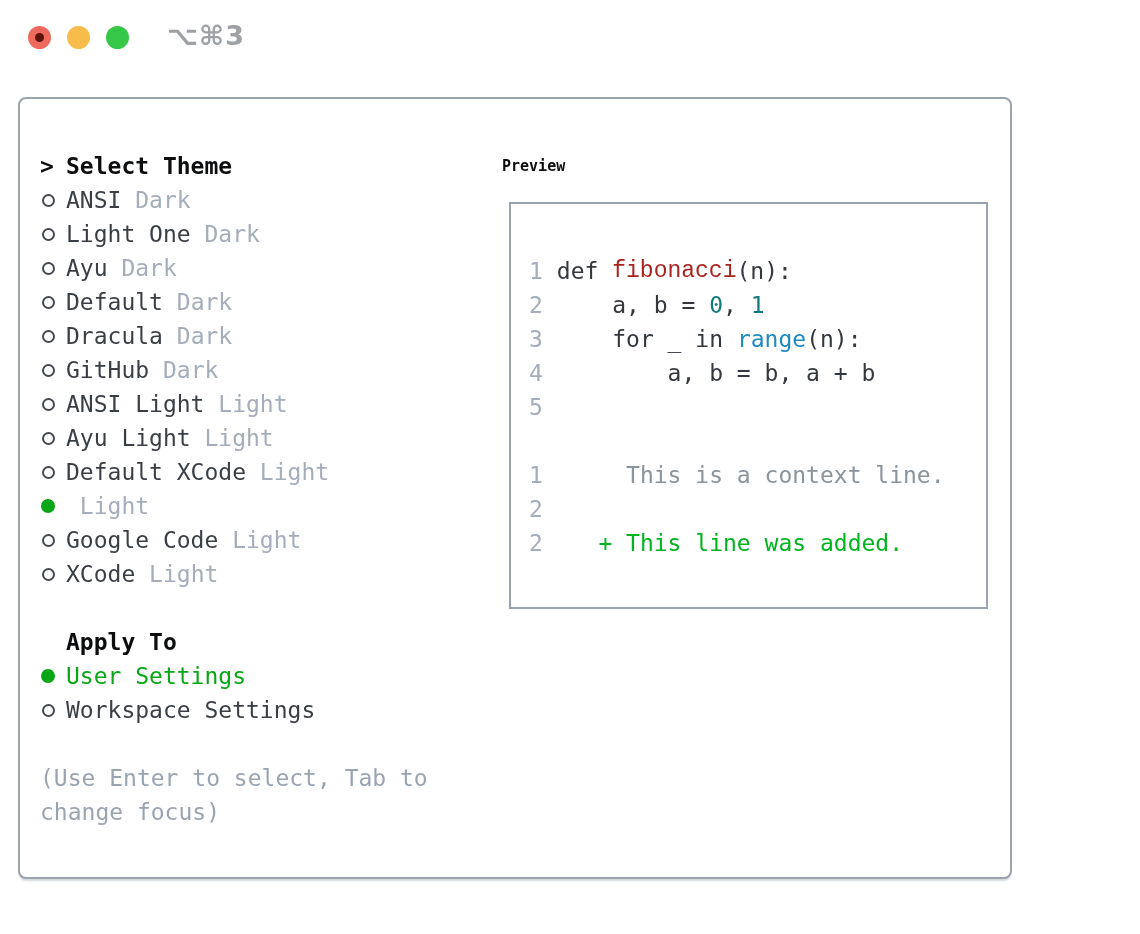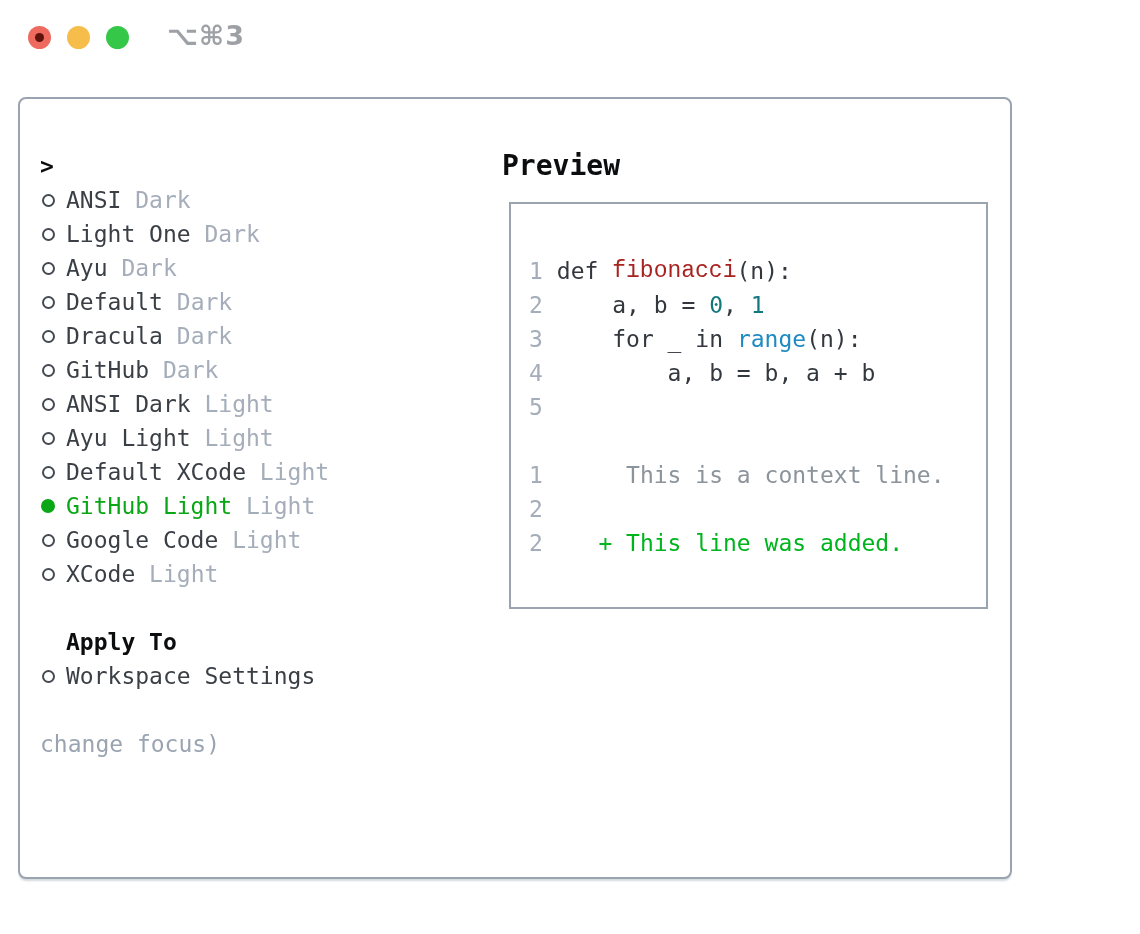--- a/index.html
+++ b/index.html
@@ -35,21 +35,21 @@
   .bullet{width:13px;height:13px;border:2px solid #454a52;border-radius:50%;margin-left:2px;}
   .bullet.filled{width:14px;height:14px;border:none;background:var(--accent-green);margin-left:1px;}
   .label{color:var(--text);}
   .label.sel{color:var(--accent-green);}
   .badge{color:var(--muted);text-align:center;}
   .apply-header{margin-top:34px;}
   .hint{margin-top:34px;color:var(--hint);line-height:34px;}
 
   
   .right-col{position:absolute;left:482px;top:50px;}
-  .preview-title{height:34px;line-height:34px;font-size:28px;font-weight:bold;color:var(--header-text);}
+  .preview-title{height:34px;line-height:34px;font-size:15px;font-weight:bold;color:var(--header-text);}
   .preview-box{margin-top:19px;margin-left:7px;width:479px;height:407px;border:2px solid var(--border);background:#fff;padding:50px 0 0 18px;overflow:hidden;}
   .code-line{display:flex;height:34px;line-height:34px;white-space:pre;font-size:23px;}
   .ln{width:14px;flex:none;color:var(--line-number);}
   .seg-plain{color:var(--code-plain);}
   .seg-function{color:var(--code-function);font-family:Liberation Mono, monospace;}
   .seg-number{color:var(--code-number);}
   .seg-builtin{color:var(--code-builtin);}
   .seg-context{color:var(--diff-context);}
   .seg-deleted{color:var(--diff-deleted);}
   .seg-added{color:var(--diff-added);}
@@ -65,47 +65,49 @@
     </span>
     <span class="light yellow"></span>
     <span class="light green"></span>
   </div>
   <div class="win-title">⌥⌘3</div>
 
   <div class="panel">
 
     <div class="left-col">
       <div class="row">
-        <span class="marker prefix">&gt;</span>
+        <span class="marker prefix">&gt;</span><span class="header-text">Select Theme</span>
       </div>
 
       <div id="theme-list">
           <div class="row"><span class="marker"><span class="bullet"></span></span><span class="label">ANSI</span><span class="badge"> Dark</span></div>
           <div class="row"><span class="marker"><span class="bullet"></span></span><span class="label">Light One</span><span class="badge"> Dark</span></div>
           <div class="row"><span class="marker"><span class="bullet"></span></span><span class="label">Ayu</span><span class="badge"> Dark</span></div>
           <div class="row"><span class="marker"><span class="bullet"></span></span><span class="label">Default</span><span class="badge"> Dark</span></div>
           <div class="row"><span class="marker"><span class="bullet"></span></span><span class="label">Dracula</span><span class="badge"> Dark</span></div>
           <div class="row"><span class="marker"><span class="bullet"></span></span><span class="label">GitHub</span><span class="badge"> Dark</span></div>
-          <div class="row"><span class="marker"><span class="bullet"></span></span><span class="label">ANSI Dark</span><span class="badge"> Light</span></div>
+          <div class="row"><span class="marker"><span class="bullet"></span></span><span class="label">ANSI Light</span><span class="badge"> Light</span></div>
           <div class="row"><span class="marker"><span class="bullet"></span></span><span class="label">Ayu Light</span><span class="badge"> Light</span></div>
           <div class="row"><span class="marker"><span class="bullet"></span></span><span class="label">Default XCode</span><span class="badge"> Light</span></div>
-          <div class="row"><span class="marker"><span class="bullet filled"></span></span><span class="label sel">GitHub Light</span><span class="badge"> Light</span></div>
+          <div class="row"><span class="marker"><span class="bullet filled"></span></span><span class="badge"> Light</span></div>
           <div class="row"><span class="marker"><span class="bullet"></span></span><span class="label">Google Code</span><span class="badge"> Light</span></div>
           <div class="row"><span class="marker"><span class="bullet"></span></span><span class="label">XCode</span><span class="badge"> Light</span></div>
         </div>
 
       <div class="row apply-header">
         <span class="marker"></span><span class="header-text">Apply To</span>
       </div>
 
       <div id="apply-list">
+          <div class="row"><span class="marker"><span class="bullet filled"></span></span><span class="label sel">User Settings</span></div>
           <div class="row"><span class="marker"><span class="bullet"></span></span><span class="label">Workspace Settings</span></div>
         </div>
 
       <div class="hint">
+        <div>(Use Enter to select, Tab to</div>
         <div>change focus)</div>
       </div>
     </div>
 
     <div class="right-col">
       <div class="preview-title">Preview</div>
       <div class="preview-box">
         <div id="code">
             <div class="code-line"><span class="ln">1</span><span class="seg-plain"> def </span><span class="seg-function">fibonacci</span><span class="seg-plain">(n):</span></div>
             <div class="code-line"><span class="ln">2</span><span class="seg-plain">     a, b = </span><span class="seg-number">0</span><span class="seg-plain">, </span><span class="seg-number">1</span></div>

